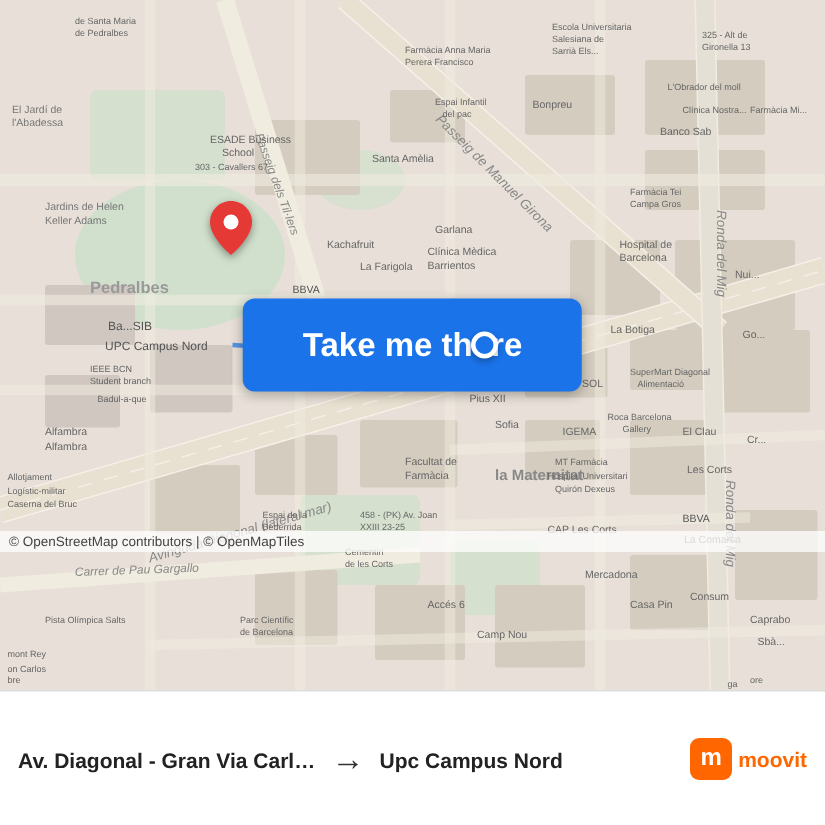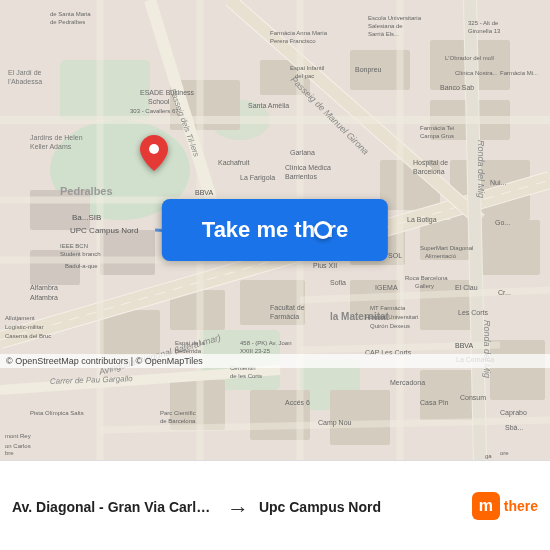--- a/index.html
+++ b/index.html
@@ -444,15 +444,15 @@
 
   <span id="arrow-icon">→</span>
 
   <div id="to-section">
     <span id="to-label"></span>
     <span id="to-value">Upc Campus Nord</span>
   </div>
 
   <div id="moovit-logo">
     <div id="moovit-m">m</div>
-    <span id="moovit-text">there</span>
+    <span id="moovit-text">moovit</span>
   </div>
 </div>
 
 </body></html>

